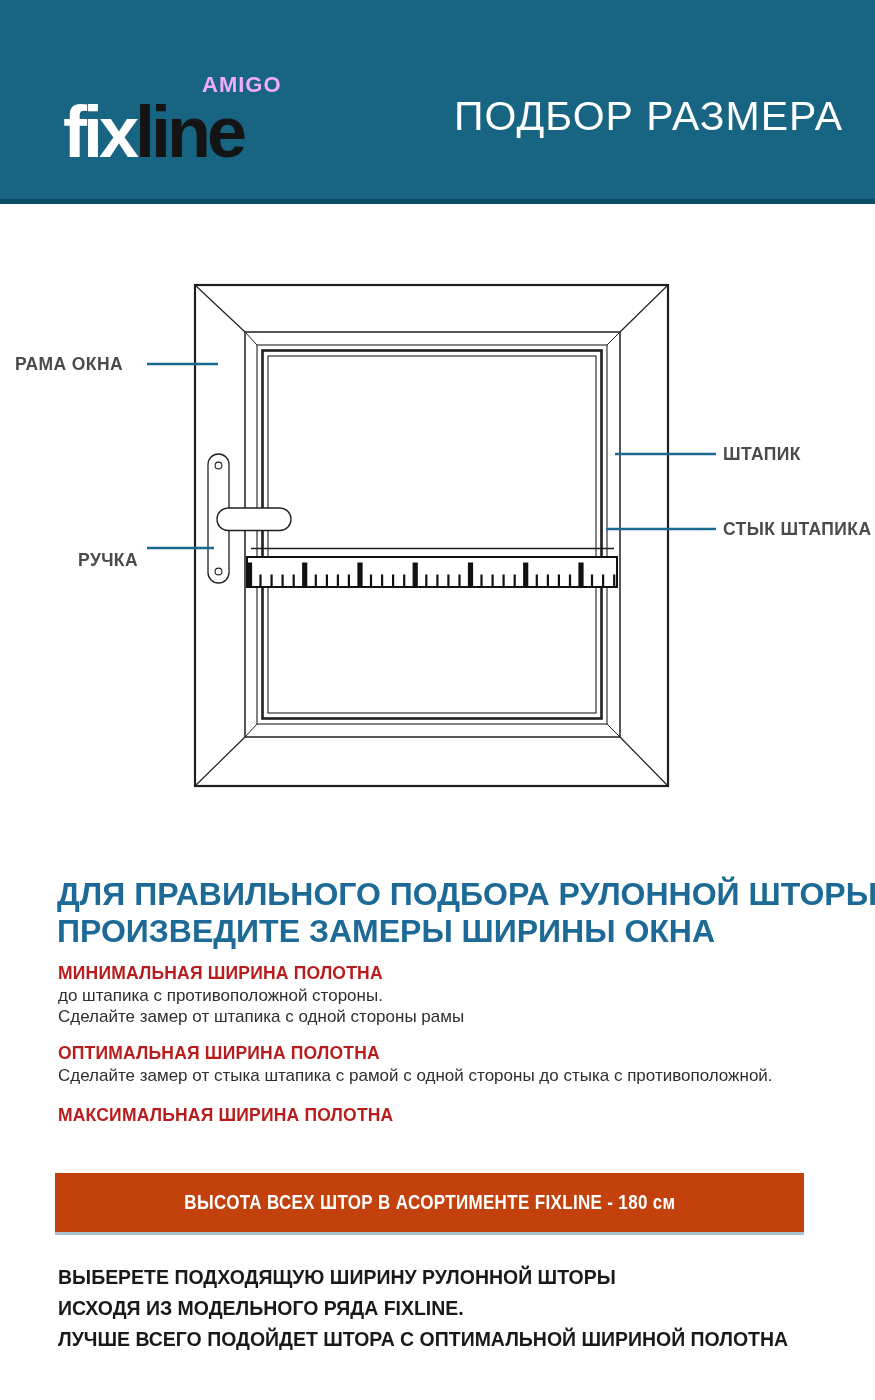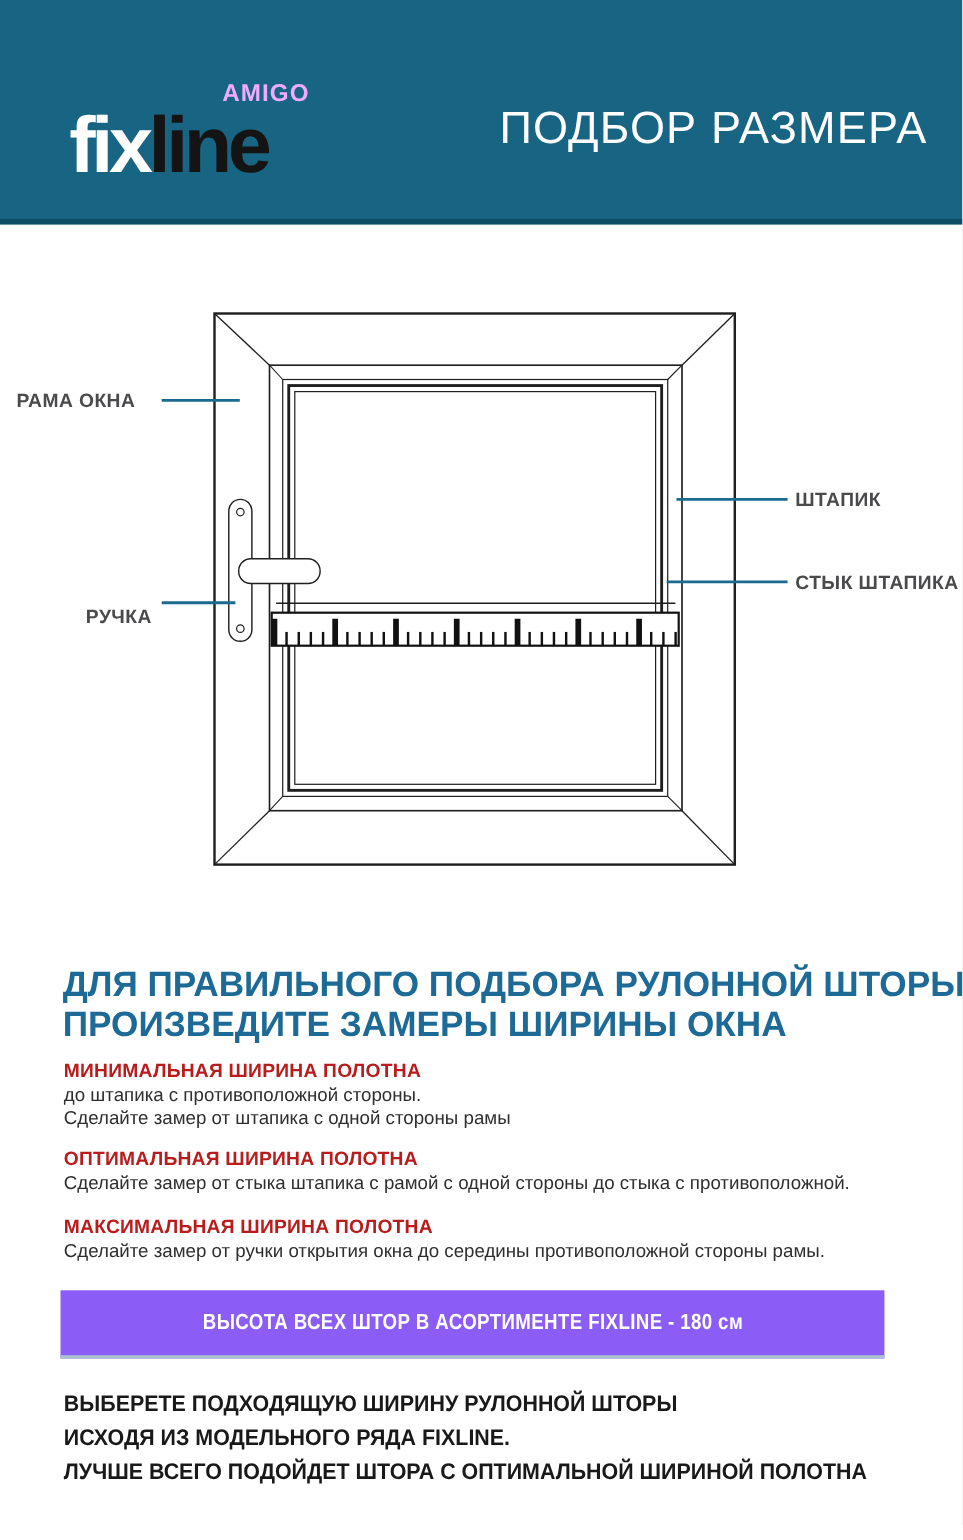--- a/index.html
+++ b/index.html
@@ -34,21 +34,21 @@
   .ms h2{margin:0;color:#b91c1c;font-size:17.5px;font-weight:600;letter-spacing:.2px;
          line-height:21px;}
   .ms p{margin:2px 0 0 0;color:#2e2e2e;font-size:17px;font-weight:400;line-height:19px;
         white-space:nowrap;}
   .ms p:empty{display:none;}
   .ms-1{top:963px;}
   .ms-2{top:1043px;}
   .ms-3{top:1105px;}
 
   
-  .banner{position:absolute;left:55px;top:1173px;width:749px;height:62px;background:#8b5cf6;
+  .banner{position:absolute;left:55px;top:1173px;width:749px;height:62px;background:#c2410c;
           border-bottom:3px solid #a9c2ce;box-sizing:border-box;
           display:flex;align-items:center;justify-content:center;}
   .banner span{color:#ffffff;font-size:20px;font-weight:700;letter-spacing:.4px;
                white-space:nowrap;transform:scaleX(.85);transform-origin:center;}
 
   
   .footer-note{position:absolute;left:58px;top:1261px;color:#191919;font-size:20.5px;
                font-weight:700;line-height:31px;white-space:nowrap;
                transform:scaleX(.95);transform-origin:left top;}
 </style>
@@ -156,21 +156,20 @@
     <p>Сделайте замер от штапика с одной стороны рамы</p>
   </section>
 
   <section class="ms ms-2">
     <h2>ОПТИМАЛЬНАЯ ШИРИНА ПОЛОТНА</h2>
     <p>Сделайте замер от стыка штапика с рамой с одной стороны до стыка с противоположной.</p>
   </section>
 
   <section class="ms ms-3">
     <h2>МАКСИМАЛЬНАЯ ШИРИНА ПОЛОТНА</h2>
-    <p>Сделайте замер от ручки открытия окна до середины противоположной стороны рамы.</p>
   </section>
 
   <div class="banner">
     <span>ВЫСОТА ВСЕХ ШТОР В АСОРТИМЕНТЕ FIXLINE - 180 см</span>
   </div>
 
   <div class="footer-note">
     <div>ВЫБЕРЕТЕ ПОДХОДЯЩУЮ ШИРИНУ РУЛОННОЙ ШТОРЫ</div>
     <div>ИСХОДЯ ИЗ МОДЕЛЬНОГО РЯДА FIXLINE.</div>
     <div>ЛУЧШЕ ВСЕГО ПОДОЙДЕТ ШТОРА С ОПТИМАЛЬНОЙ ШИРИНОЙ ПОЛОТНА</div>

